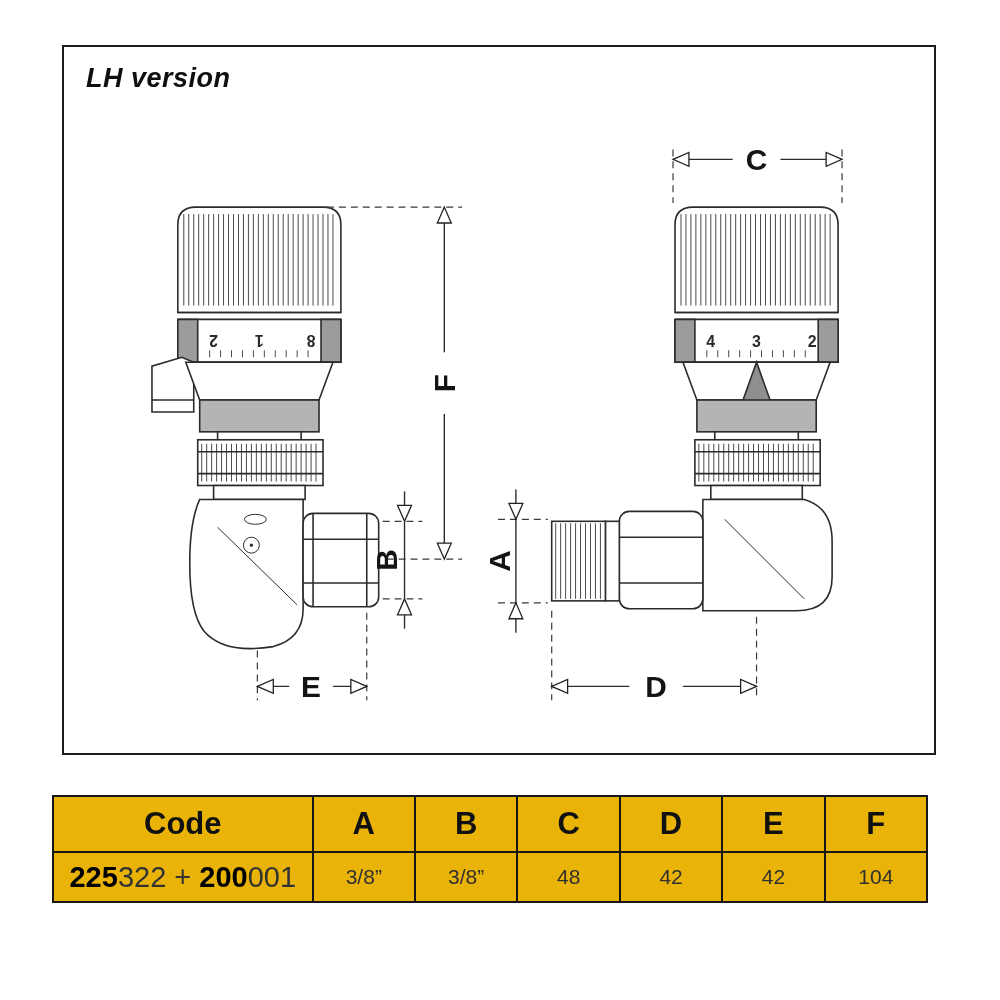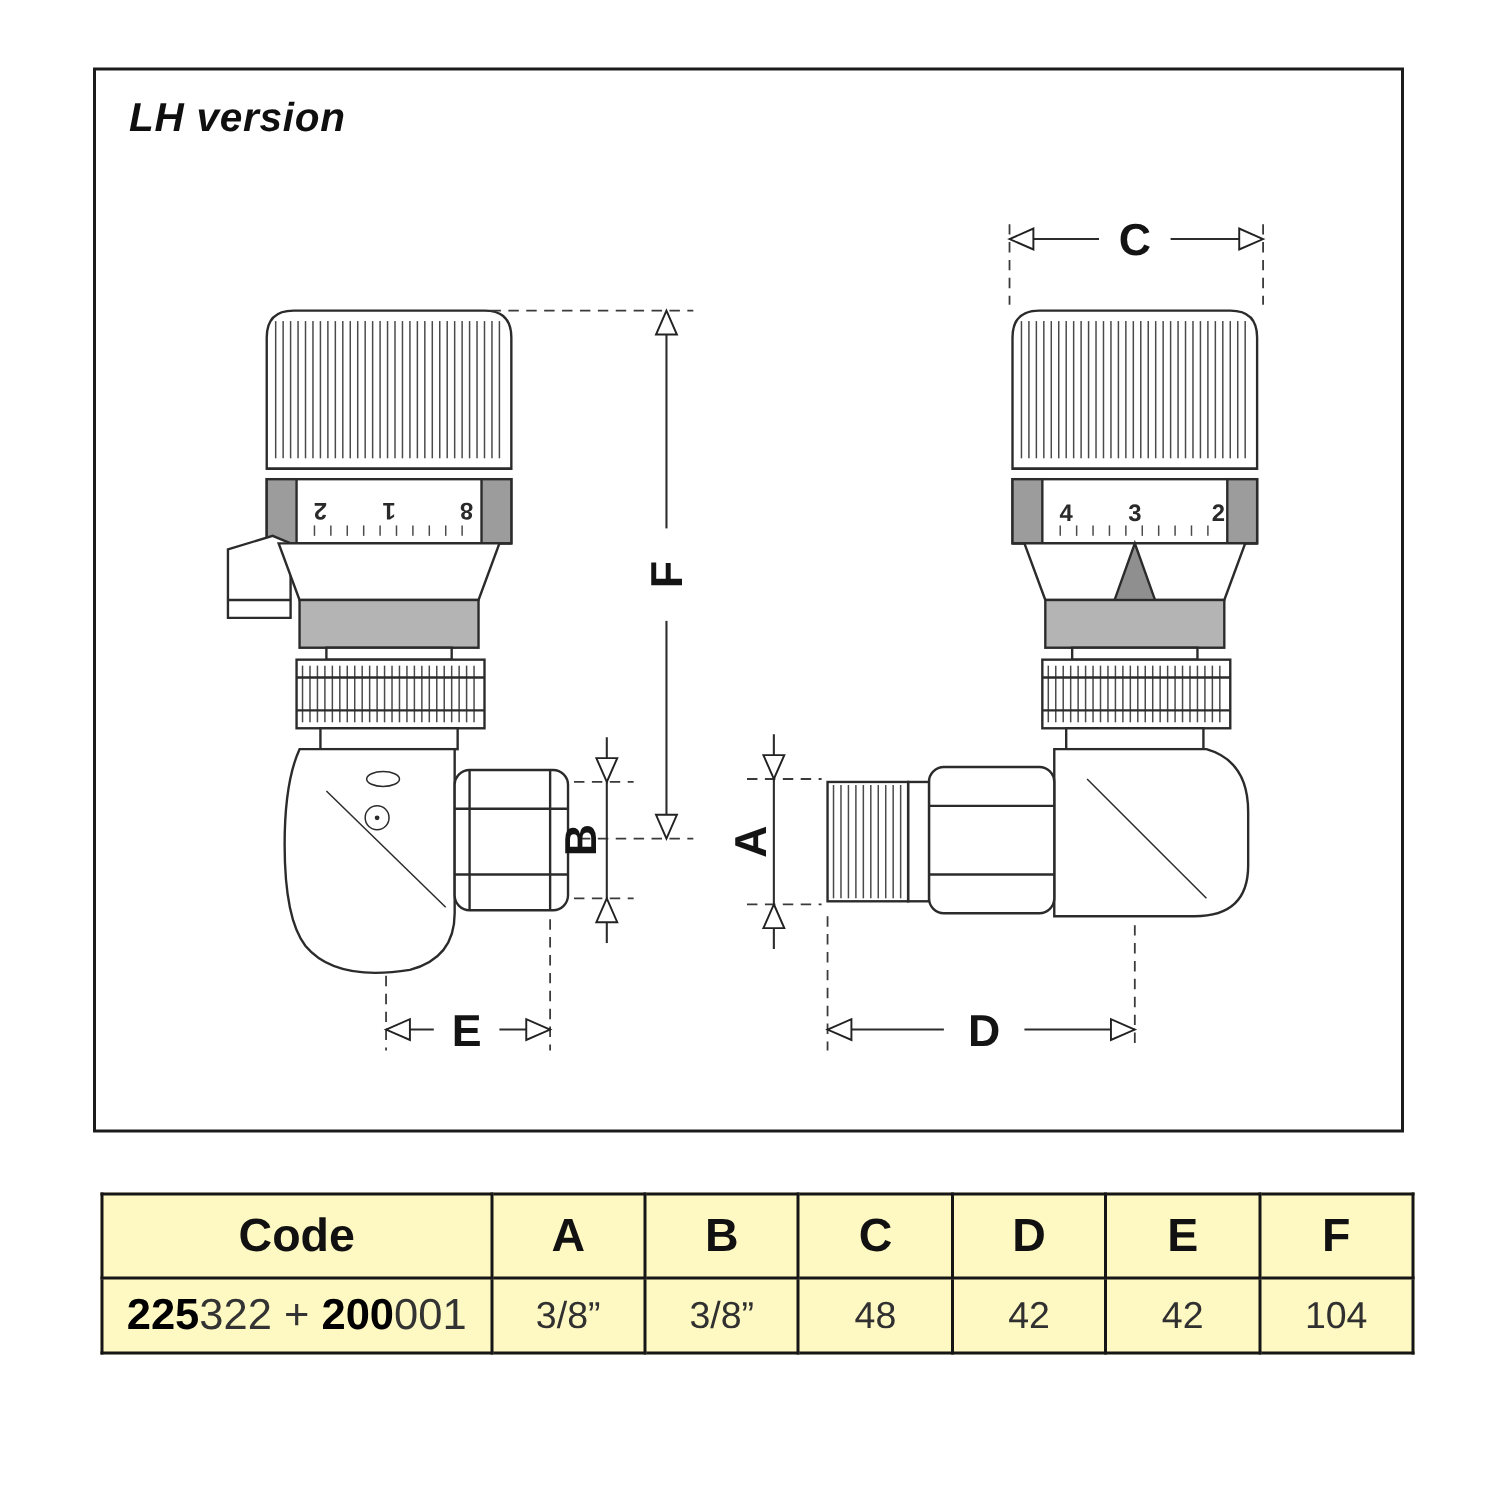--- a/index.html
+++ b/index.html
@@ -10,24 +10,24 @@
   .title{position:absolute;left:22px;top:16px;font-size:27px;font-weight:bold;font-style:italic;color:#0f0f0f;letter-spacing:0.5px;}
   .drawing{position:absolute;left:0;top:0;width:870px;height:706px;}
 
   .dim-label{font-family:"Liberation Sans",sans-serif;font-size:30px;font-weight:bold;fill:#141414;stroke:none;text-anchor:middle;}
   .dial-num{font-family:"Liberation Sans",sans-serif;font-size:16px;font-weight:bold;fill:#2a2a2a;stroke:none;text-anchor:middle;}
   .ext{stroke:#3a3a3a;stroke-width:1.2;stroke-dasharray:7 5;fill:none;}
   .dim{stroke:#2c2c2c;stroke-width:1.4;fill:none;}
   .arrow{fill:#ffffff;stroke:#222222;stroke-width:1.3;}
   .thin{stroke-width:1;}
 
-  .dim-table{position:absolute;left:67px;top:795px;width:876px;border-collapse:collapse;table-layout:fixed;background:#fef9c3;}
+  .dim-table{position:absolute;left:52px;top:795px;width:876px;border-collapse:collapse;table-layout:fixed;background:#eab308;}
   .dim-table th,.dim-table td{border:2px solid #161616;text-align:center;vertical-align:middle;padding:0;}
   .dim-table th{height:54px;font-size:31px;font-weight:bold;color:#111;}
-  .dim-table td{height:48px;font-size:25px;font-weight:normal;color:#303030;}
+  .dim-table td{height:48px;font-size:21px;font-weight:normal;color:#303030;}
   .dim-table td.code-cell{font-size:29px;color:#333;text-align:center;}
   .dim-table td.code-cell span.b{font-weight:bold;color:#000;}
 </style>
 </head>
 <body>
 
 <div class="page">
 
   <div class="draw-box">
     <div class="title">LH version</div>

